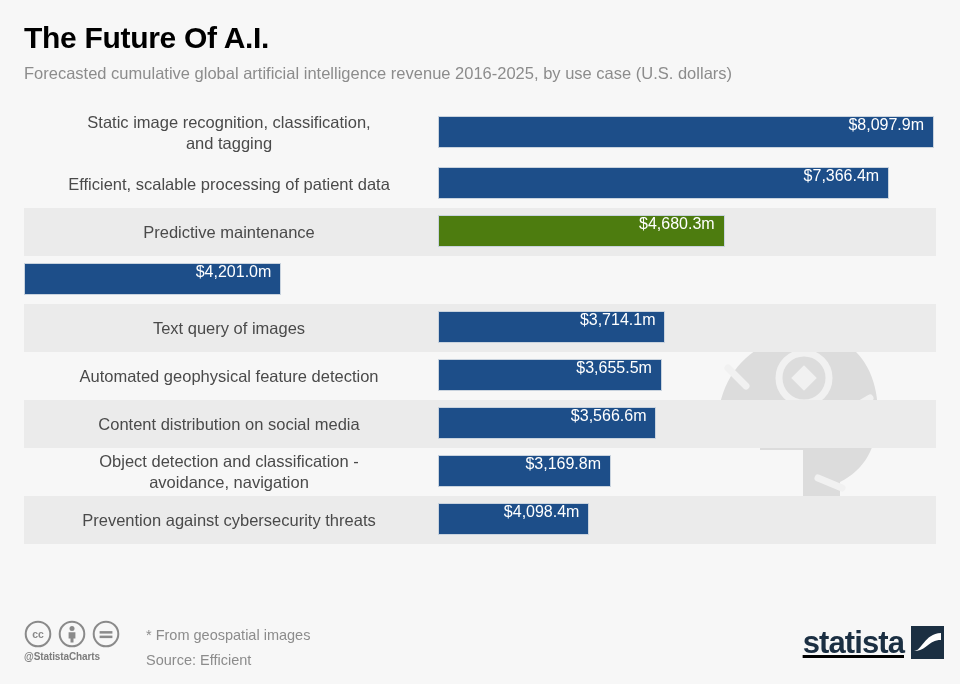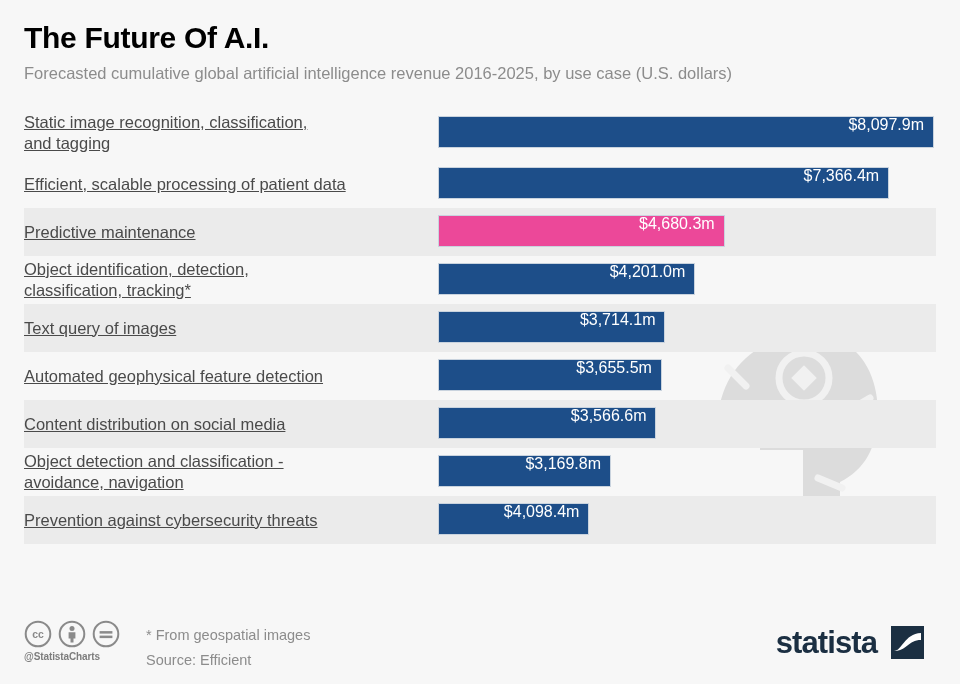--- a/index.html
+++ b/index.html
@@ -49,26 +49,25 @@
     content:""; position:absolute;
     left:24px; right:24px; top:0; bottom:0;
     background:#ebebeb; z-index:0;
   }
   .row-inner {
     position:relative; z-index:1;
     display:flex; align-items:center; width:100%;
   }
   .row-label {
     width:414px; flex:0 0 414px;
-    text-align:left;
+    text-align:center;
     padding-right:4px;
     font-size:16.5px; color:#4a4a4a;
     line-height:21px;
     white-space:pre-line;
-    text-decoration:underline;
   }
   .bar-wrap { position:relative; flex:1 1 auto; height:34px; }
   .bar {
     height:32px;
     background:#1d4e89;
     border:1px solid #c9d3de;
     display:flex; justify-content:flex-end;
     padding-right:9px;
   }
   .bar-value {
@@ -85,22 +84,22 @@
   .cc-icon { display:block; }
   #cc-handle {
     font-size:10px; font-weight:bold; color:#7d7d7d;
     margin-top:3px; letter-spacing:-0.1px;
   }
   #notes { position:absolute; left:146px; top:19px; }
   .note-line {
     font-size:14.5px; color:#8c8c8c; line-height:25px;
   }
   #statista-logo {
-    position:absolute; right:36px; top:22px;
-    display:flex; align-items:center; gap:14px;
+    position:absolute; right:16px; top:22px;
+    display:flex; align-items:center; gap:7px;text-decoration:underline;
   }
   #statista-wordmark {
     font-size:31px; font-weight:bold; color:#1b2f42;
     letter-spacing:-0.9px; line-height:31px;
   }
 </style>
 </head>
 <body>
 
 <div id="infographic">
@@ -141,30 +140,28 @@
             <div class="bar" style="width: 451.195px; background: rgb(29, 78, 137);">
               <span class="bar-value">$7,366.4m</span>
             </div>
           </div>
         </div>
       </div>
       <div class="row band" style="height: 48px;">
         <div class="row-inner">
           <div class="row-label">Predictive maintenance</div>
           <div class="bar-wrap">
-            <div class="bar" style="width: 286.67px; background: #ec4899;">
+            <div class="bar" style="width: 286.67px; background: #4d7c0f;">
               <span class="bar-value">$4,680.3m</span>
             </div>
           </div>
         </div>
       </div>
       <div class="row" style="height: 48px;">
         <div class="row-inner">
-          <div class="row-label">Object identification, detection,
-classification, tracking*</div>
           <div class="bar-wrap">
             <div class="bar" style="width: 257.313px; background: rgb(29, 78, 137);">
               <span class="bar-value">$4,201.0m</span>
             </div>
           </div>
         </div>
       </div>
       <div class="row band" style="height: 48px;">
         <div class="row-inner">
           <div class="row-label">Text query of images</div>

